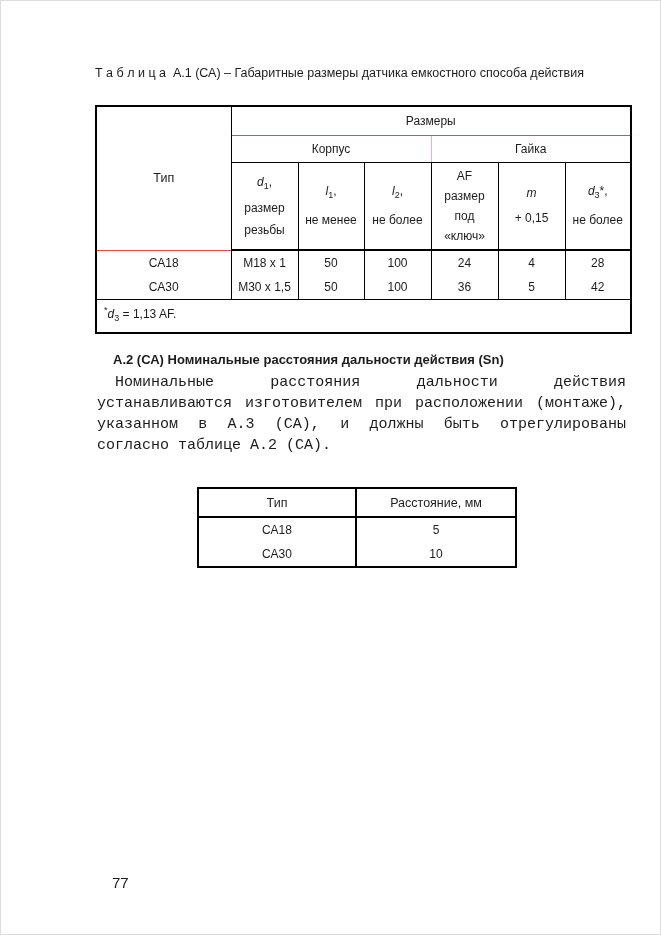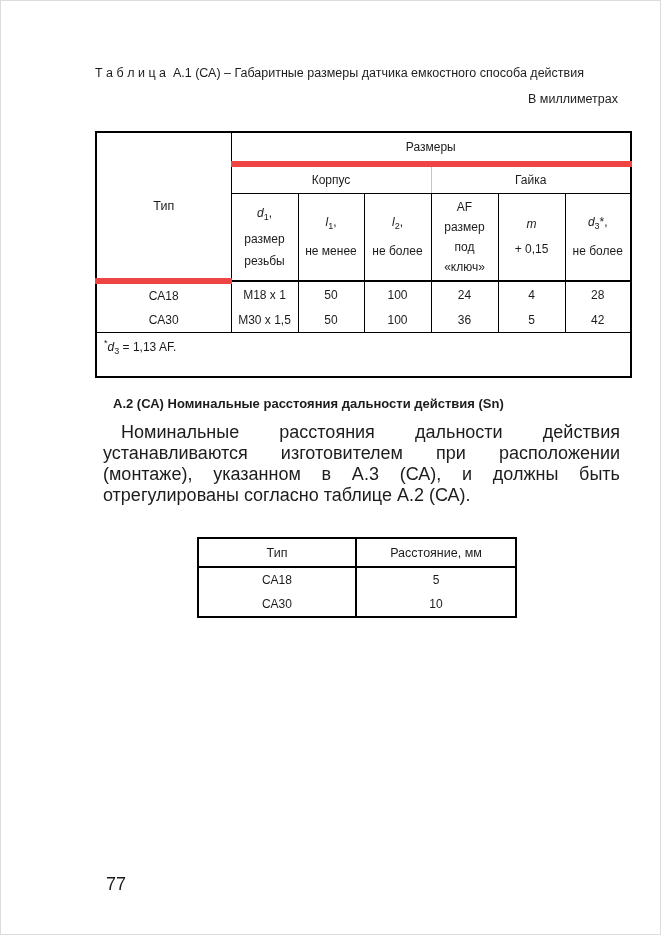--- a/index.html
+++ b/index.html
@@ -25,64 +25,63 @@
   .units { margin-top:11px; font-size:12.5px; line-height:15px; text-align:right; padding-right:10px; }
 
   
   table.t1 {
     margin-top:24px; border-collapse:collapse; table-layout:fixed;
     width:535px; font-size:12px; text-align:center; color:#1c1c1c;
     border:2px solid #000;
   }
   .t1 td { padding:0; vertical-align:middle; }
   .t1 .cell-type { border-right:1px solid #000; border-bottom:2px solid #000; font-size:12.5px; }
-  .t1 .r-dims td { height:28px; border-bottom:6px solid #ef4444; }
+  .t1 .r-dims td { height:28px; border-bottom:1px solid #ef4444; }
   .t1 .r-group td { height:26px; border-bottom:1px solid #000; }
   .t1 .r-group .g-korpus { border-right:1px solid #f9a8d4; }
   .t1 .r-cols td { height:86px; border-right:1px solid #000; border-bottom:2px solid #000; }
   .t1 .r-cols td:last-child { border-right:none; }
   .t1 .hl { line-height:22px; }
   .t1 .hl2 { line-height:25px; }
   .t1 .hl4 { line-height:20px; }
   .t1 .r-data td { height:24px; border-right:1px solid #000; border-bottom:none; }
   .t1 .r-data td:last-child { border-right:none; }
   .t1 .r-data-last td { border-bottom:1px solid #000; }
-  .t1 .r-foot td { height:25px; text-align:left; padding:2px 0 16px 7px; font-size:12px; }
+  .t1 .r-foot td { height:25px; text-align:left; padding:2px 0 5px 7px; font-size:12px; }
   i { font-style:italic; }
   sub { font-size:9px; }
   sup { font-size:9px; }
 
   
   .a2-heading { margin-top:15px; padding-left:18px; font-weight:bold; font-size:13px; line-height:21px; }
-  .para { margin:8px; font-size:18px; line-height:21px; text-align:justify; text-indent:18px; }
+  .para { margin:2px; font-size:15px; line-height:21px; text-align:justify; text-indent:18px;font-family:Liberation Mono, monospace; }
 
   .caption2 { margin-top:3px; }
 
   
   table.t2 {
     margin:31px 0 0 102px; border-collapse:collapse; table-layout:fixed;
     width:318px; font-size:12px; text-align:center;
     border:2px solid #000;
   }
   .t2 td { padding:0; vertical-align:middle; }
   .t2 .hdr td { height:27px; border-bottom:2px solid #000; font-size:12.5px; }
   .t2 td.first { border-right:2px solid #000; }
   .t2 .data td { height:24px; }
 
-  .page-number { position:absolute; left:106px; top:874px; font-size:18px; }
+  .page-number { position:absolute; left:112px; top:874px; font-size:15px; }
 </style>
 </head>
 <body>
 
 <div class="content">
 
 
   <div class="caption">Т а б л и ц а  А.1 (СА) – Габаритные размеры датчика емкостного способа действия</div>
 
-  <div class="units">В миллиметрах</div>
 
   <table class="t1">
     <colgroup>
       <col style="width:135px">
         <col style="width:67px">
         <col style="width:66px">
         <col style="width:67px">
       <col style="width:67px">
         <col style="width:67px">
         <col style="width:66px">

